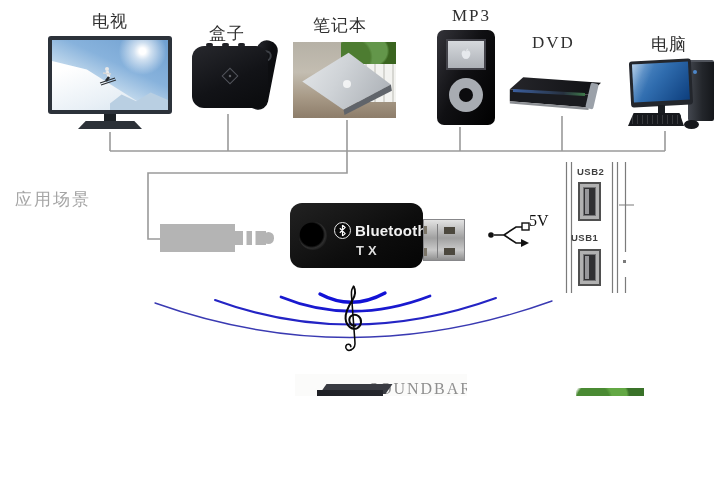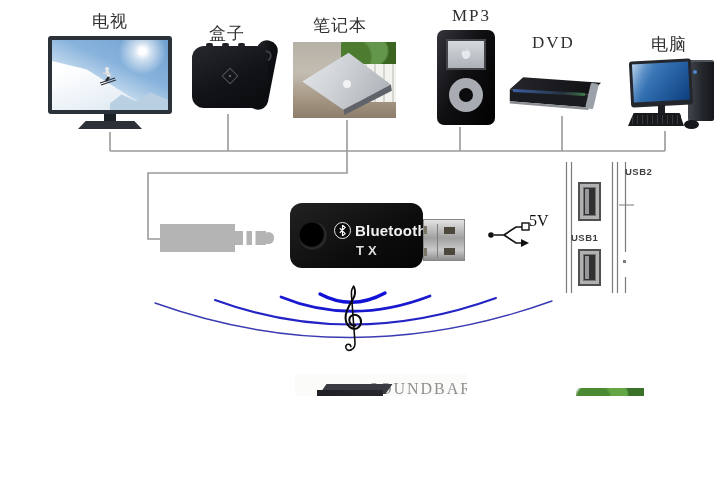--- a/index.html
+++ b/index.html
@@ -118,21 +118,21 @@
     background:linear-gradient(180deg,#e3e3e3 0%,#a0a0a0 45%,#c9c9c9 75%,#8f8f8f 100%);}
   .plug-slot{position:absolute;width:11px;height:7px;background:#4c483e;}
   .plug-notch{position:absolute;left:0;width:3px;height:8px;background:#7b7568;}
   .plug-seam{position:absolute;left:13px;top:4px;width:1px;height:34px;background:#7e7e80;}
 
   
   [data-name="power-label"]{left:529px;top:212px;position:absolute;font-family:"Liberation Serif",serif;font-size:16px;color:#111;}
 
   
   .usb-label{position:absolute;font-size:9.5px;font-weight:bold;color:#3f3f3f;letter-spacing:.5px;}
-  [data-name="usb2-label"]{left:577px;top:166px;margin-left:48px;}
+  [data-name="usb2-label"]{left:577px;top:166px;}
   [data-name="usb1-label"]{left:571px;top:232px;}
   .usb-port{position:absolute;left:578px;width:23px;background:#b1b1b1;border:2px solid #4f4f4f;}
   [data-name="usb2-port"]{top:182px;height:39px;}
   [data-name="usb1-port"]{top:249px;height:37px;}
   .usb-port-inner{position:absolute;left:3px;top:3px;right:3px;bottom:3px;background:#303032;border:1px solid #747476;}
   .usb-port-tab{position:absolute;left:5px;top:5px;width:4px;bottom:5px;background:#97979a;}
 
   
   [data-name="headphones-photo"]{left:28px;top:396px;width:135px;height:72px;overflow:hidden;background:#0b0d12;}
   .hp-streak{position:absolute;inset:0;
@@ -316,20 +316,21 @@
     </div>
     <div class="pc-neck" data-name="pc-stand-neck"></div>
     <div class="pc-base" data-name="pc-stand-base"></div>
     <div class="pc-keyboard" data-name="pc-keyboard">
       <div class="pc-keys" data-name="pc-keys"></div>
     </div>
     <div class="pc-mouse" data-name="pc-mouse"></div>
   </div>
 
   <div data-name="scenario-caption">
+    <div data-name="caption-line2">应用场景</div>
   </div>
 
   <div class="abs" data-name="bluetooth-transmitter">
     <div class="tx-port" data-name="aux-port"></div>
     <div class="tx-brand-row" data-name="tx-brand-row">
       <span class="tx-bt-logo" data-name="bluetooth-icon">
         <svg width="9" height="13" viewBox="0 0 10 14">
             <path d="M5 1 V13 M5 1 L8 3.5 L2 9.5 M5 13 L8 10.5 L2 4.5" stroke="#fff" stroke-width="1.3" fill="none" stroke-linejoin="round"></path>
           </svg>
       </span>

